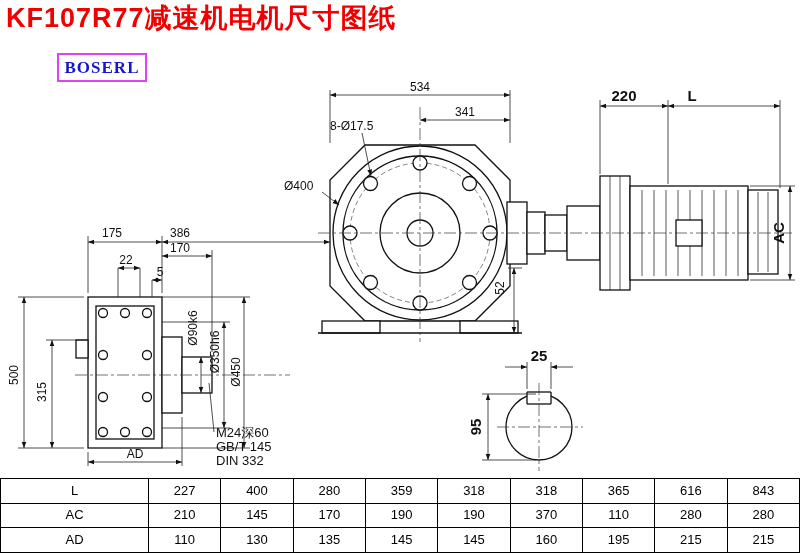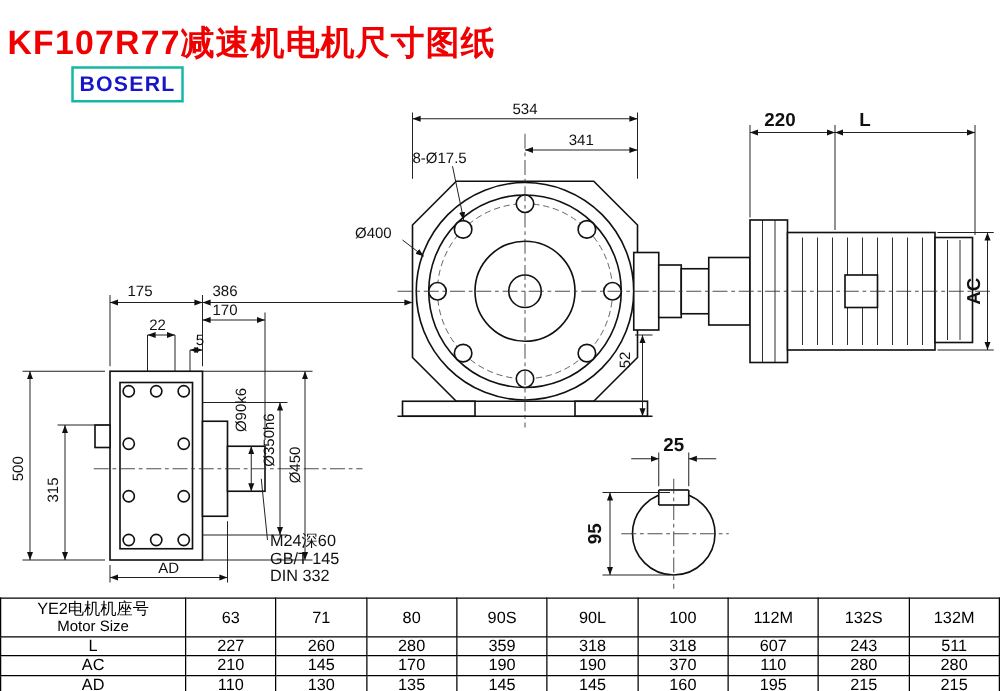--- a/index.html
+++ b/index.html
@@ -1,22 +1,22 @@
 <!DOCTYPE html>
 <html><head>
 <meta charset="utf-8">
 <style>
   html,body{margin:0;padding:0;background:#fff;}
   body{width:800px;height:553px;position:relative;overflow:hidden;
        font-family:"Liberation Sans",sans-serif;}
-  .title{position:absolute;left:6px;top:16px;font-size:27px;font-weight:bold;
+  .title{position:absolute;left:6px;top:0;font-size:27px;font-weight:bold;
          color:#f00000;letter-spacing:1px;white-space:nowrap;}
   .logo{position:absolute;left:57px;top:53px;width:86px;height:25px;
-        border:2px solid #14b8a6;display:flex;align-items:center;justify-content:center;
-        font-family:Liberation Sans, sans-serif;font-weight:bold;font-size:17px;
+        border:2px solid #d946ef;display:flex;align-items:center;justify-content:center;
+        font-family:Liberation Serif, serif;font-weight:bold;font-size:17px;
         color:#1616c8;letter-spacing:1px;background:#fff;}
   svg{position:absolute;left:0;top:0;}
   .obj{stroke:#111;stroke-width:1.3;fill:#fff;}
   .objn{stroke:#111;stroke-width:1.3;fill:none;}
   .thin{stroke:#111;stroke-width:.7;fill:none;}
   .dim{stroke:#222;stroke-width:.8;fill:none;}
   .cl{stroke:#333;stroke-width:.7;fill:none;stroke-dasharray:12 3 3 3;}
   .bc{stroke:#333;stroke-width:.6;fill:none;stroke-dasharray:5 3;}
   text{fill:#111;font-family:"Liberation Sans",sans-serif;}
   .dt{font-size:12px;}
@@ -232,46 +232,31 @@
       <col>
       <col>
       <col>
       <col>
       <col>
       <col>
       <col>
       <col>
   </colgroup>
   <tbody>
-      <tr class="hdr">
-    <td>
-      <div>YE2电机机座号</div>
-      <div class="hdr-en">Motor Size</div>
-    </td>
-    <td>63</td>
-    <td>71</td>
-    <td>80</td>
-    <td>90S</td>
-    <td>90L</td>
-    <td>100</td>
-    <td>112M</td>
-    <td>132S</td>
-    <td>132M</td>
-  </tr>
   <tr class="datarow">
     <td>L</td>
     <td>227</td>
-    <td>260</td>
+    <td>400</td>
     <td>280</td>
     <td>359</td>
     <td>318</td>
     <td>318</td>
-    <td>607</td>
-    <td>243</td>
-    <td>511</td>
+    <td>365</td>
+    <td>616</td>
+    <td>843</td>
   </tr>
   <tr class="datarow">
     <td>AC</td>
     <td>210</td>
     <td>145</td>
     <td>170</td>
     <td>190</td>
     <td>190</td>
     <td>370</td>
     <td>110</td>

